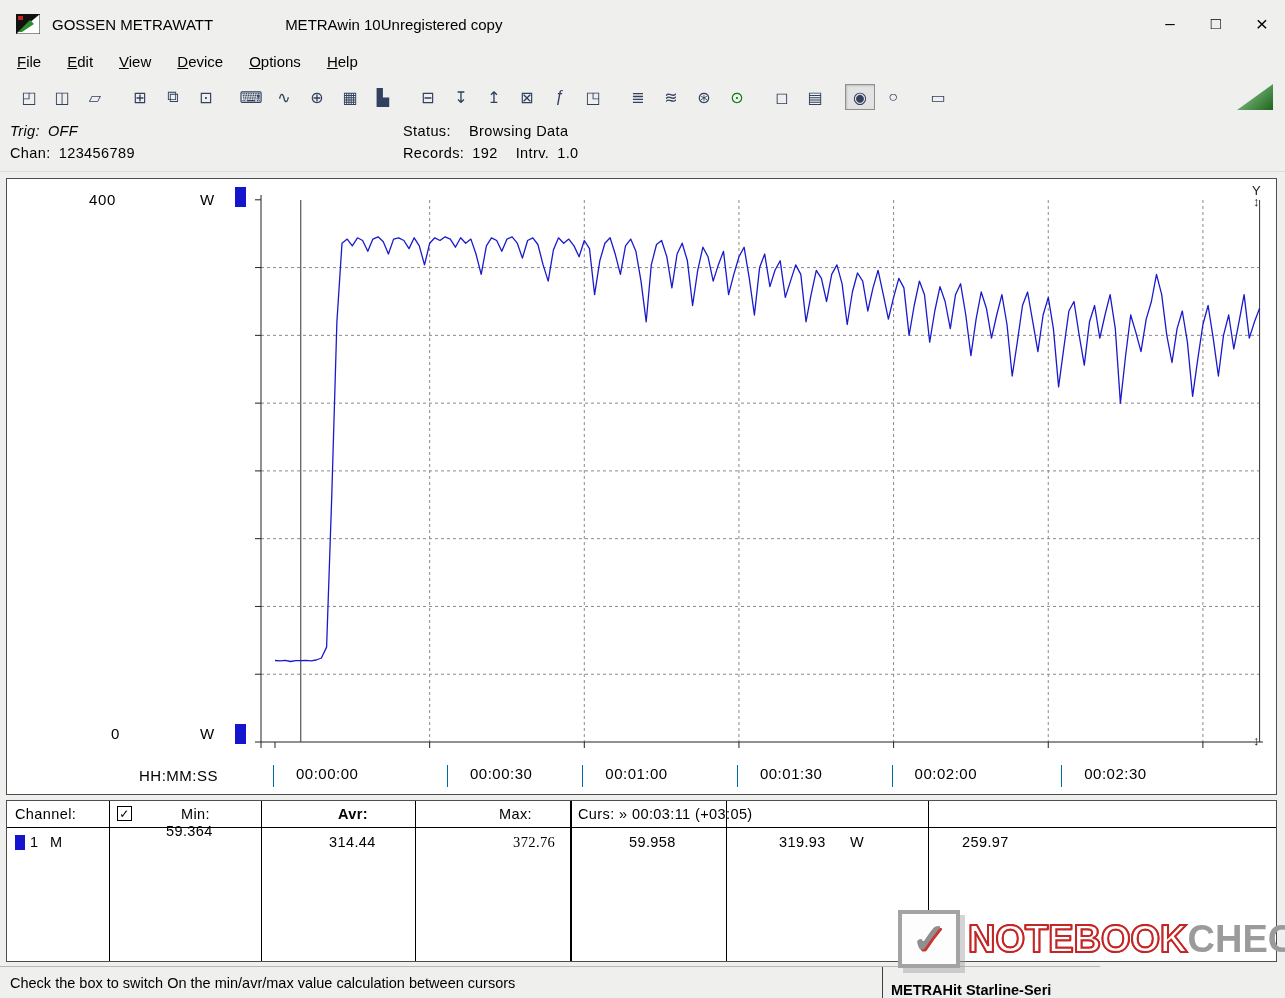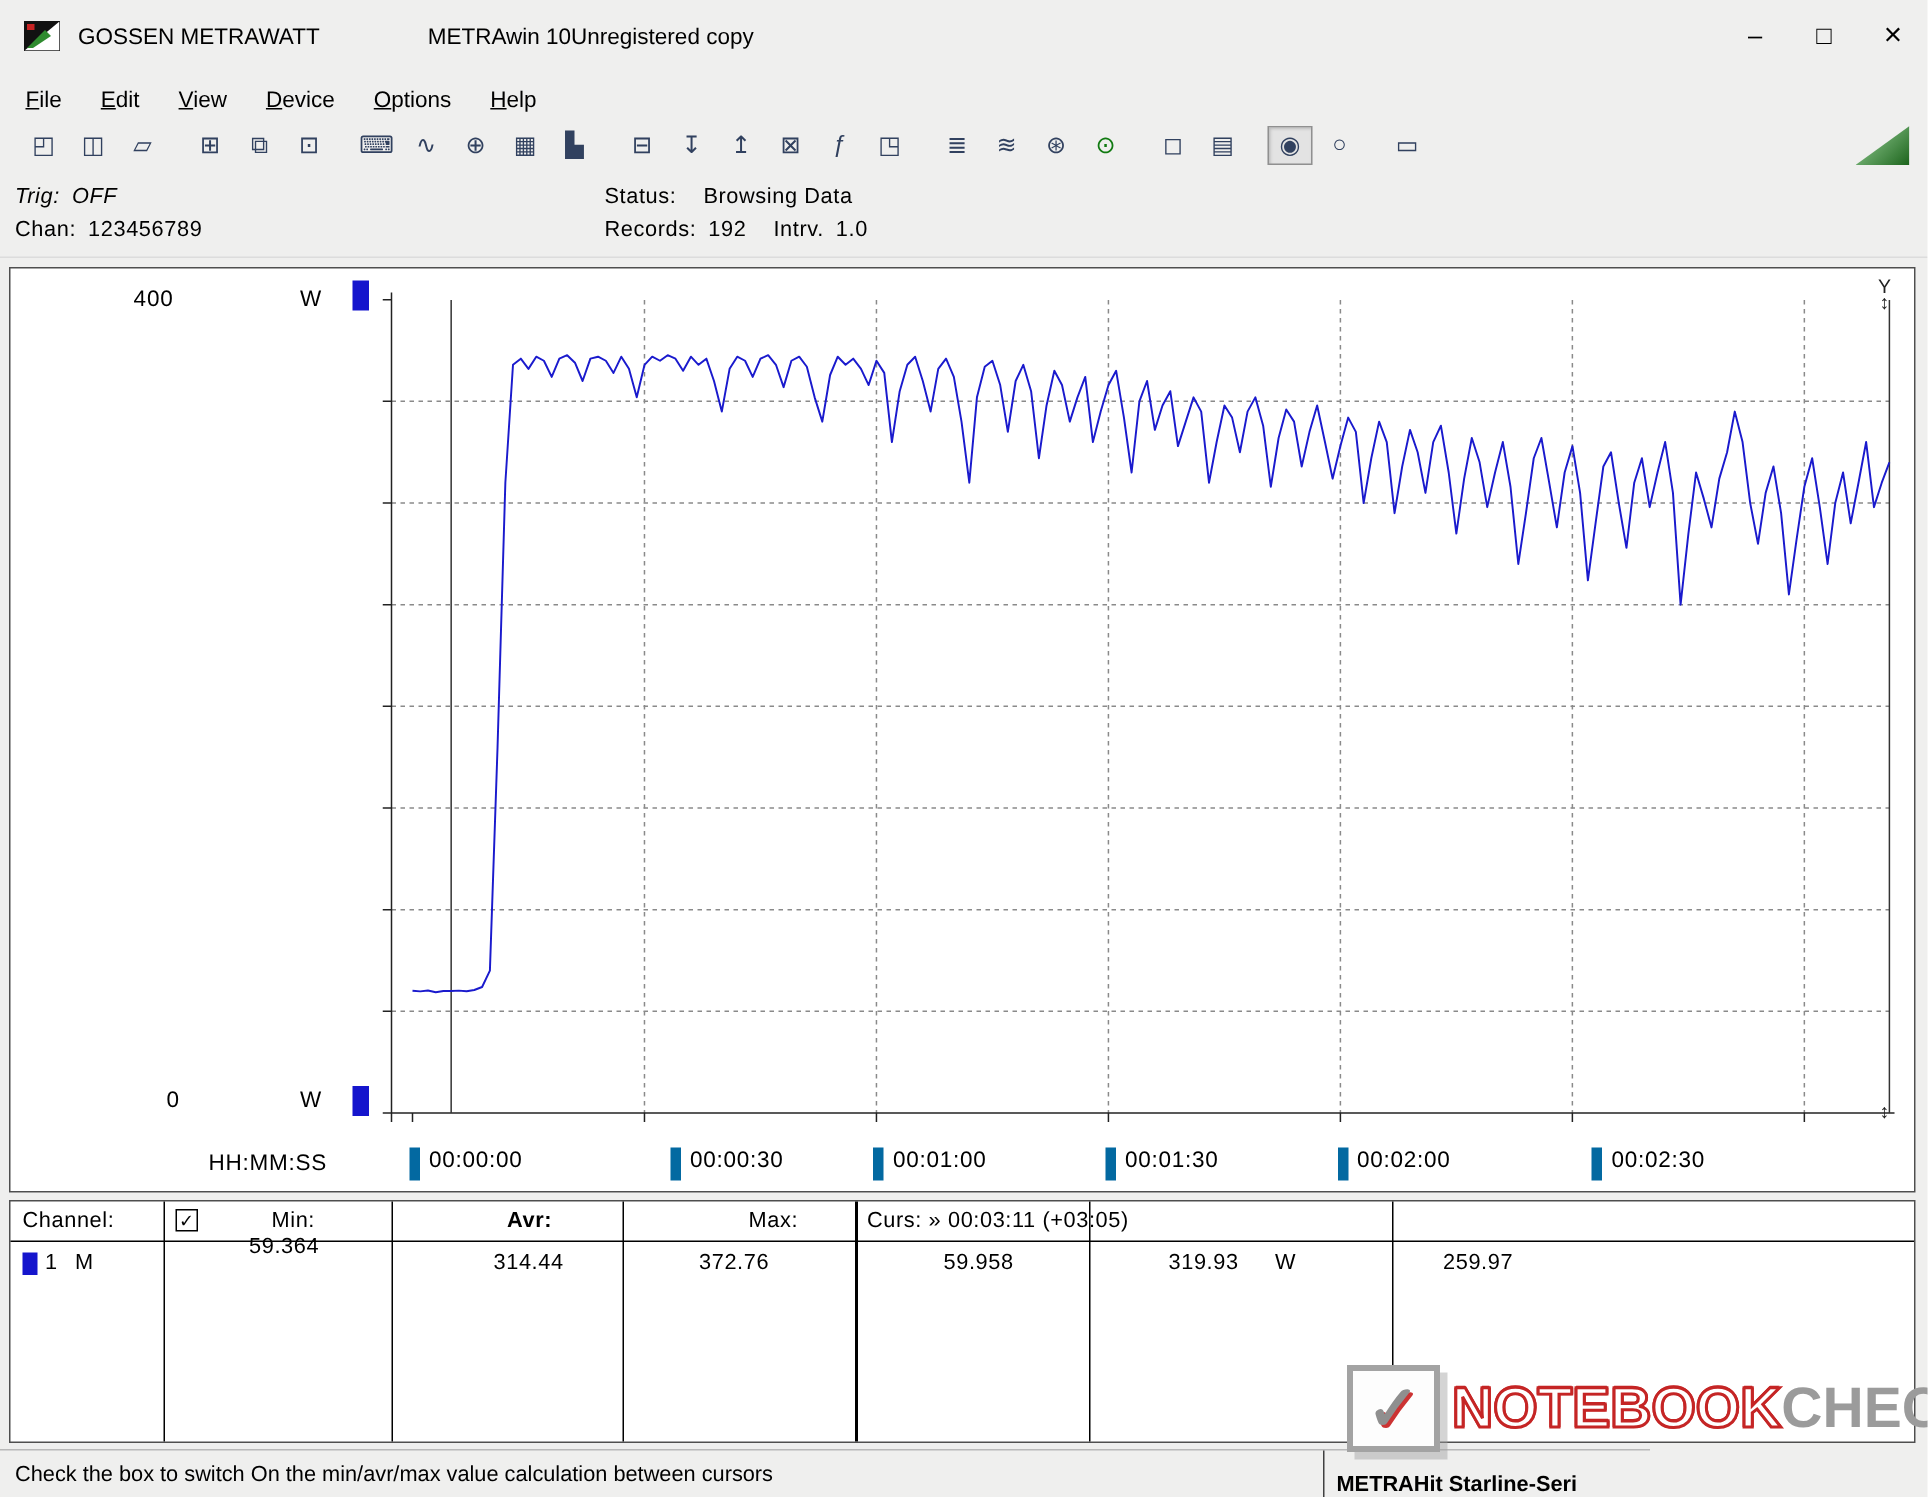--- a/index.html
+++ b/index.html
@@ -16,21 +16,21 @@
   .titlebar { height:48px; display:flex; align-items:center; padding-left:16px; }
   .app-icon { width:24px; height:20px; margin-right:12px; }
   .title-text { font-size:15px; }
   .title-mid { margin-left:72px; }
   .title-right { }
   .win-controls { position:absolute; right:0; top:0; height:48px; display:flex; }
   .win-btn { width:46px; height:48px; display:flex; align-items:center; justify-content:center; font-size:17px; }
   .win-btn.close { font-size:21px; }
 
   
-  .menubar { height:32px; display:flex; align-items:flex-end; padding-left:4px; }
+  .menubar { height:32px; display:flex; align-items:flex-start; padding-left:4px; }
   .menu-item { padding:5px 13px; font-size:15px; }
   .menu-item::first-letter { text-decoration: underline; }
 
   
   .toolbar { height:34px; display:flex; align-items:center; padding-left:14px; position:relative; }
   .tb-group { display:flex; gap:3px; margin-right:15px; }
   .tb-btn { width:30px; height:26px; display:flex; align-items:center; justify-content:center;
             font-size:16px; color:#31415f; border:1px solid transparent; background:transparent; }
   .tb-btn.pressed { border:1px solid #909090; background:#e3e3e3; box-shadow: inset 1px 1px 2px #bdbdbd; }
   .tb-triangle { position:absolute; right:12px; top:4px; width:36px; height:26px;
@@ -46,22 +46,22 @@
   .chart-panel { position:absolute; left:6px; top:178px; width:1271px; height:617px;
                  background:#fff; border:1px solid #4e4e4e; }
   .axis-text { position:absolute; font-size:15px; letter-spacing:.6px; }
   .y-marker { position:absolute; width:11px; height:20px; background:#1515cd; }
   .chart-svg { position:absolute; left:248px; top:12px; }
   .grid   { stroke:#8a8a8a; stroke-width:1; stroke-dasharray:3 3; }
   .axis   { stroke:#222; stroke-width:1; }
   .cursor { stroke:#333; stroke-width:1; }
   .trace  { fill:none; stroke-width:1.3; stroke-linejoin:round; }
   .x-axis-row { position:absolute; left:0; top:586px; width:100%; height:26px; }
-  .x-tick { position:absolute; top:0; border-left:7px solid #0369a1; height:22px;
-            padding-left:6px; font-size:15px; letter-spacing:.5px; white-space:nowrap;text-align:right; }
+  .x-tick { position:absolute; top:0; border-left:1px solid #0369a1; height:22px;
+            padding-left:22px; font-size:15px; letter-spacing:.5px; white-space:nowrap;text-align:right; }
   .hhmmss { position:absolute; left:132px; top:2px; font-size:15px; letter-spacing:.5px; }
   .cursor-handle { position:absolute; font-size:13px; color:#222; text-align:center; line-height:11px; }
 
   
   .bottom-panel { position:absolute; left:6px; top:800px; width:1271px; height:162px;
                   background:#fff; border:1px solid #4e4e4e; font-size:14.5px; letter-spacing:.4px; }
   .bp-divider { position:absolute; top:0; bottom:0; width:1px; background:#000; }
   .bp-divider.thick { width:2px; }
   .bp-header-line { position:absolute; left:0; right:0; top:26px; height:1px; background:#000; }
   .bp-text { position:absolute; white-space:nowrap; }
@@ -307,21 +307,21 @@
   <span class="bp-text" style="left:174px; top:5px;">Min:</span>
   <span class="bp-text" style="left:331px; top:5px;font-weight:bold;">Avr:</span>
   <span class="bp-text" style="left:492px; top:5px;">Max:</span>
   <span class="bp-text" style="left:571px; top:5px;">Curs: » 00:03:11 (+03:05)</span>
 
   <div class="ch-swatch" style="background: rgb(21, 21, 205);"></div>
   <span class="bp-text" style="left:23px; top:33px;">1</span>
   <span class="bp-text" style="left:43px; top:33px;">M</span>
   <span class="bp-text" style="left:159px; top:22px;">59.364</span>
   <span class="bp-text" style="left:322px; top:33px;">314.44</span>
-  <span class="bp-text" style="left:459px; top:33px;">372.76</span>
+  <span class="bp-text" style="left:506px; top:33px;font-family:Liberation Serif, serif;">372.76</span>
   <span class="bp-text" style="left:622px; top:33px;">59.958</span>
   <span class="bp-text" style="left:772px; top:33px;">319.93</span>
   <span class="bp-text" style="left:843px; top:33px;">W</span>
   <span class="bp-text" style="left:955px; top:33px;">259.97</span>
 </div>
 
 <div class="watermark">
   <div class="nb-box">
     <span class="nb-check">✓</span>
   </div>

